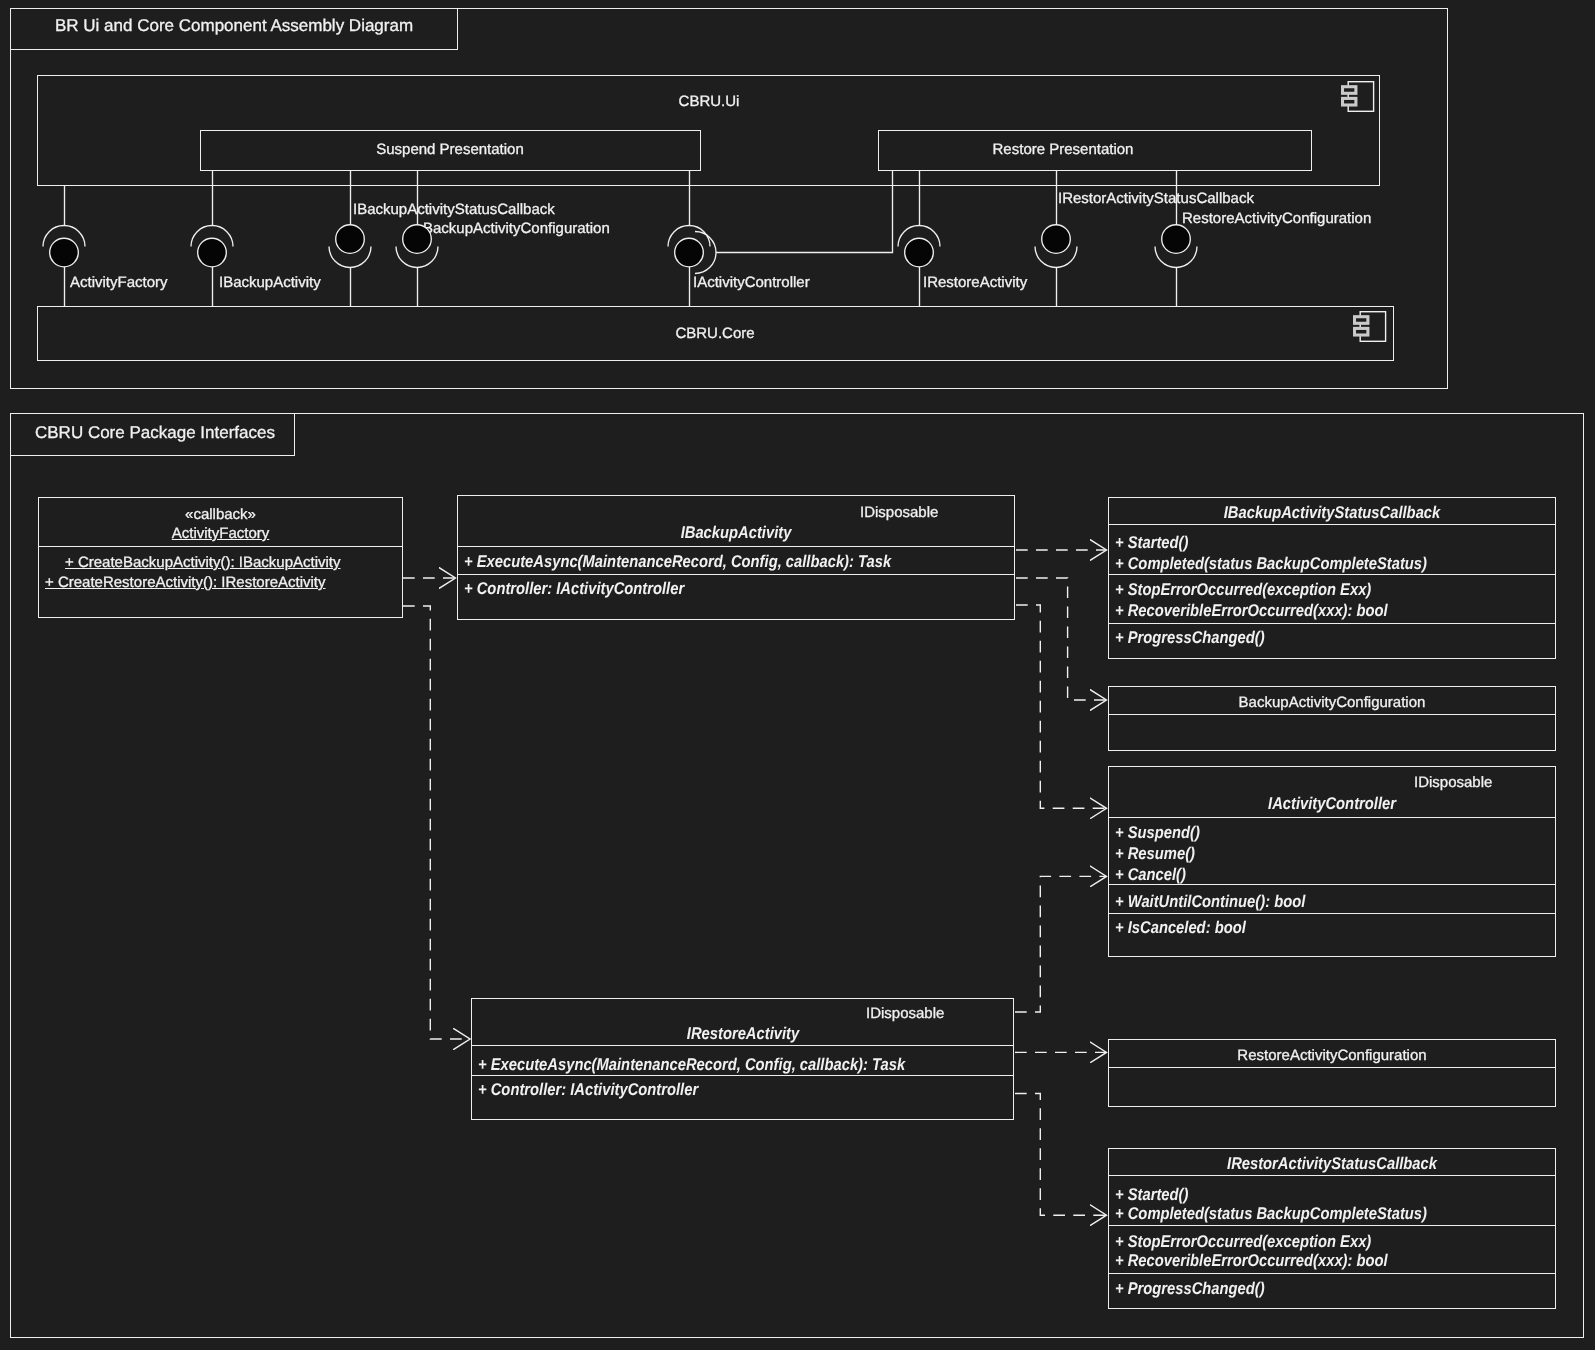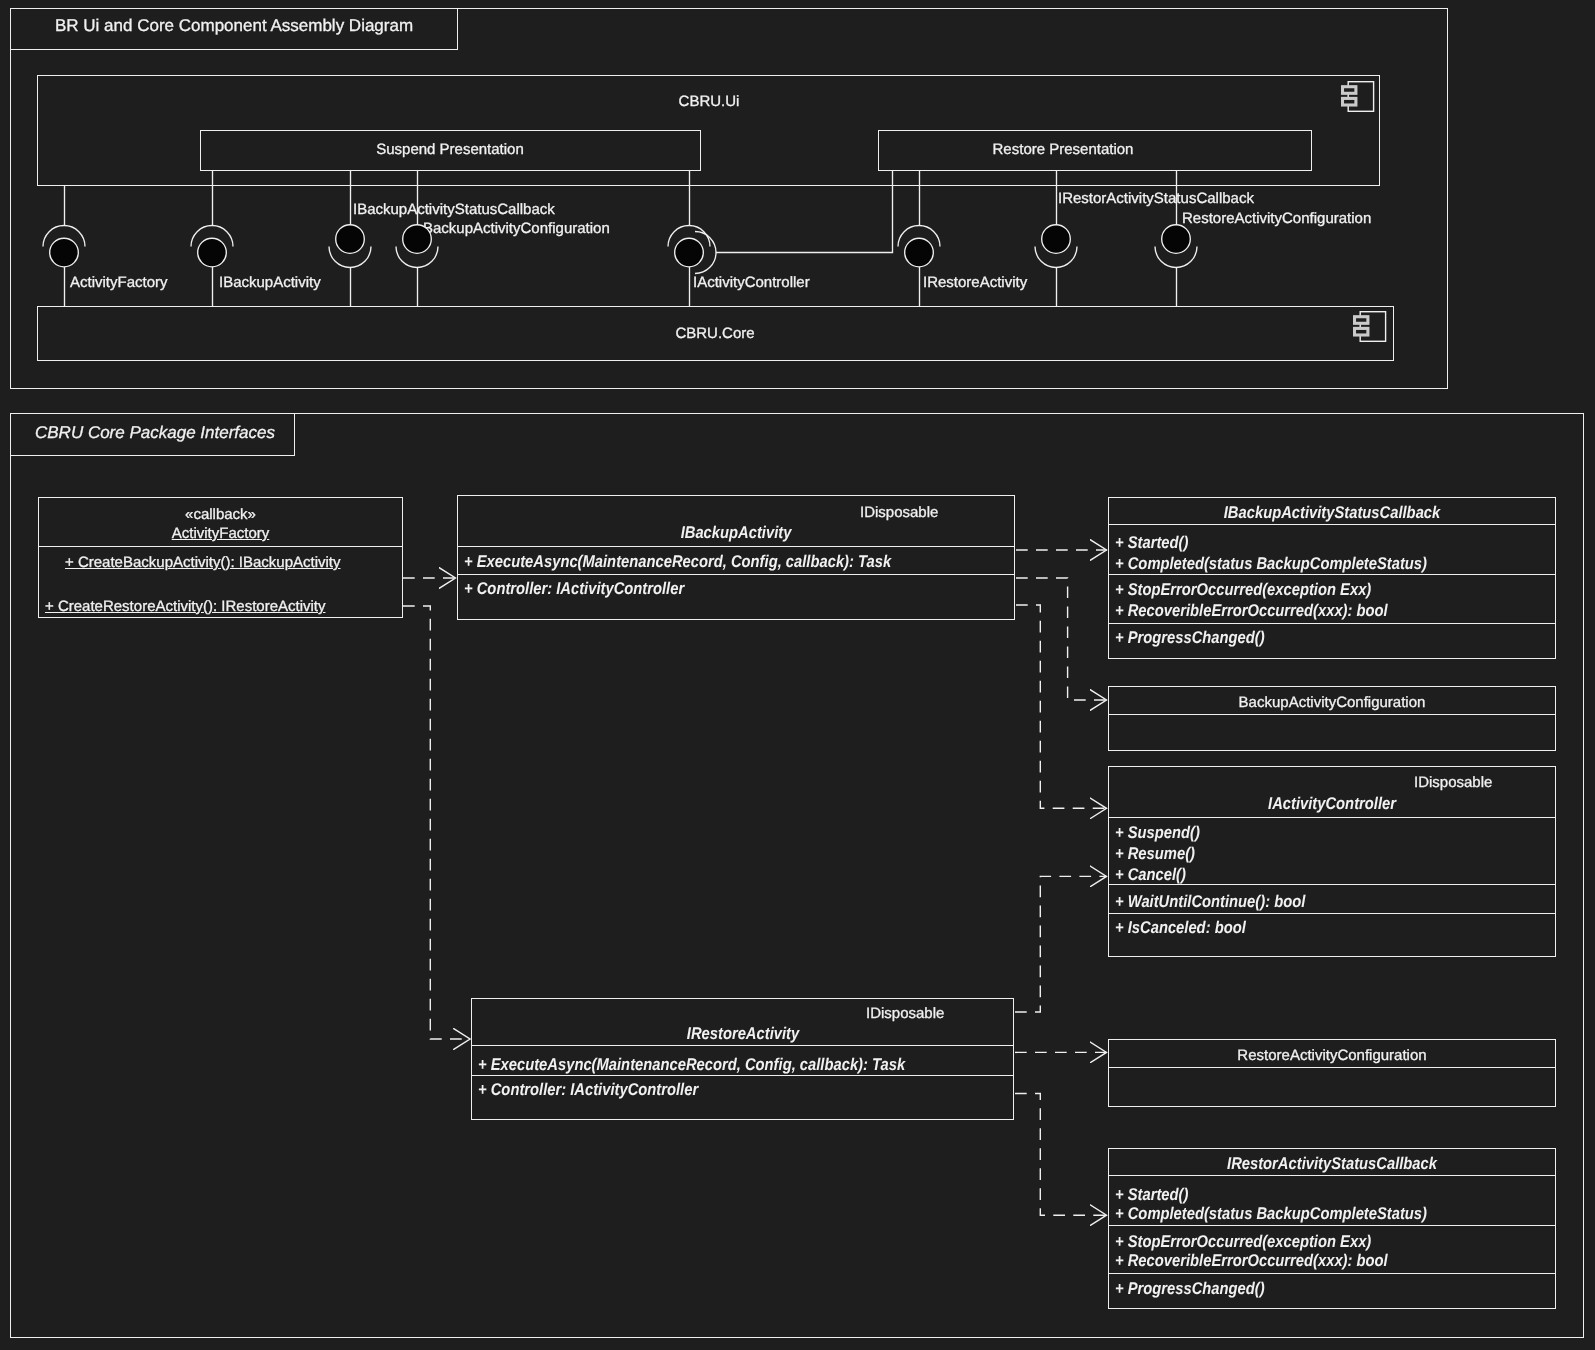--- a/index.html
+++ b/index.html
@@ -88,29 +88,29 @@
   <path d="M1056.5,171 V225"></path>
   <path d="M1056.5,267 V306"></path>
   <path d="M1176.5,171 V225"></path>
   <path d="M1176.5,267 V306"></path>
   <path d="M892.5,171 V252.5 H716"></path>
  </g>
 </svg>
 
 <div class="frame" style="left:10px;top:413px;width:1574px;height:925px;"></div>
 <div class="tab" style="left:10px;top:413px;width:285px;height:43px;">
-    <span style="left:24px;top:9px;font-style:italic;">CBRU Core Package Interfaces</span>
+    <span style="left:24px;top:9px;">CBRU Core Package Interfaces</span>
   </div>
 
 <div class="cbox" style="left:38px;top:497px;width:365px;height:121px;"></div>
 <div class="t ctr" style="left:220.5px;top:505px;">«callback»</div>
 <div class="t ctr u" style="left:220.5px;top:524px;">ActivityFactory</div>
 <div class="hline" style="left:38px;top:546px;width:365px;"></div>
 <div class="t u" style="left:45px;top:553px;margin-left:20px;">+ CreateBackupActivity(): IBackupActivity</div>
-<div class="t u" style="left:45px;top:597px;text-align:right;">+ CreateRestoreActivity(): IRestoreActivity</div>
+<div class="t u" style="left:45px;top:573px;text-align:right;">+ CreateRestoreActivity(): IRestoreActivity</div>
 
 <div class="cbox" style="left:457px;top:495px;width:558px;height:125px;"></div>
 <div class="t" style="left:860px;top:503px;">IDisposable</div>
 <div class="ti ctri" style="left:736.0px;top:523px;">IBackupActivity</div>
 <div class="hline" style="left:457px;top:546px;width:558px;"></div>
 <div class="hline" style="left:457px;top:574px;width:558px;"></div>
 <div class="ti" style="left:464px;top:552px;">+ ExecuteAsync(MaintenanceRecord, Config, callback): Task</div>
 <div class="ti" style="left:464px;top:579px;">+ Controller: IActivityController</div>
 
 <div class="cbox" style="left:1108px;top:497px;width:448px;height:162px;"></div>

